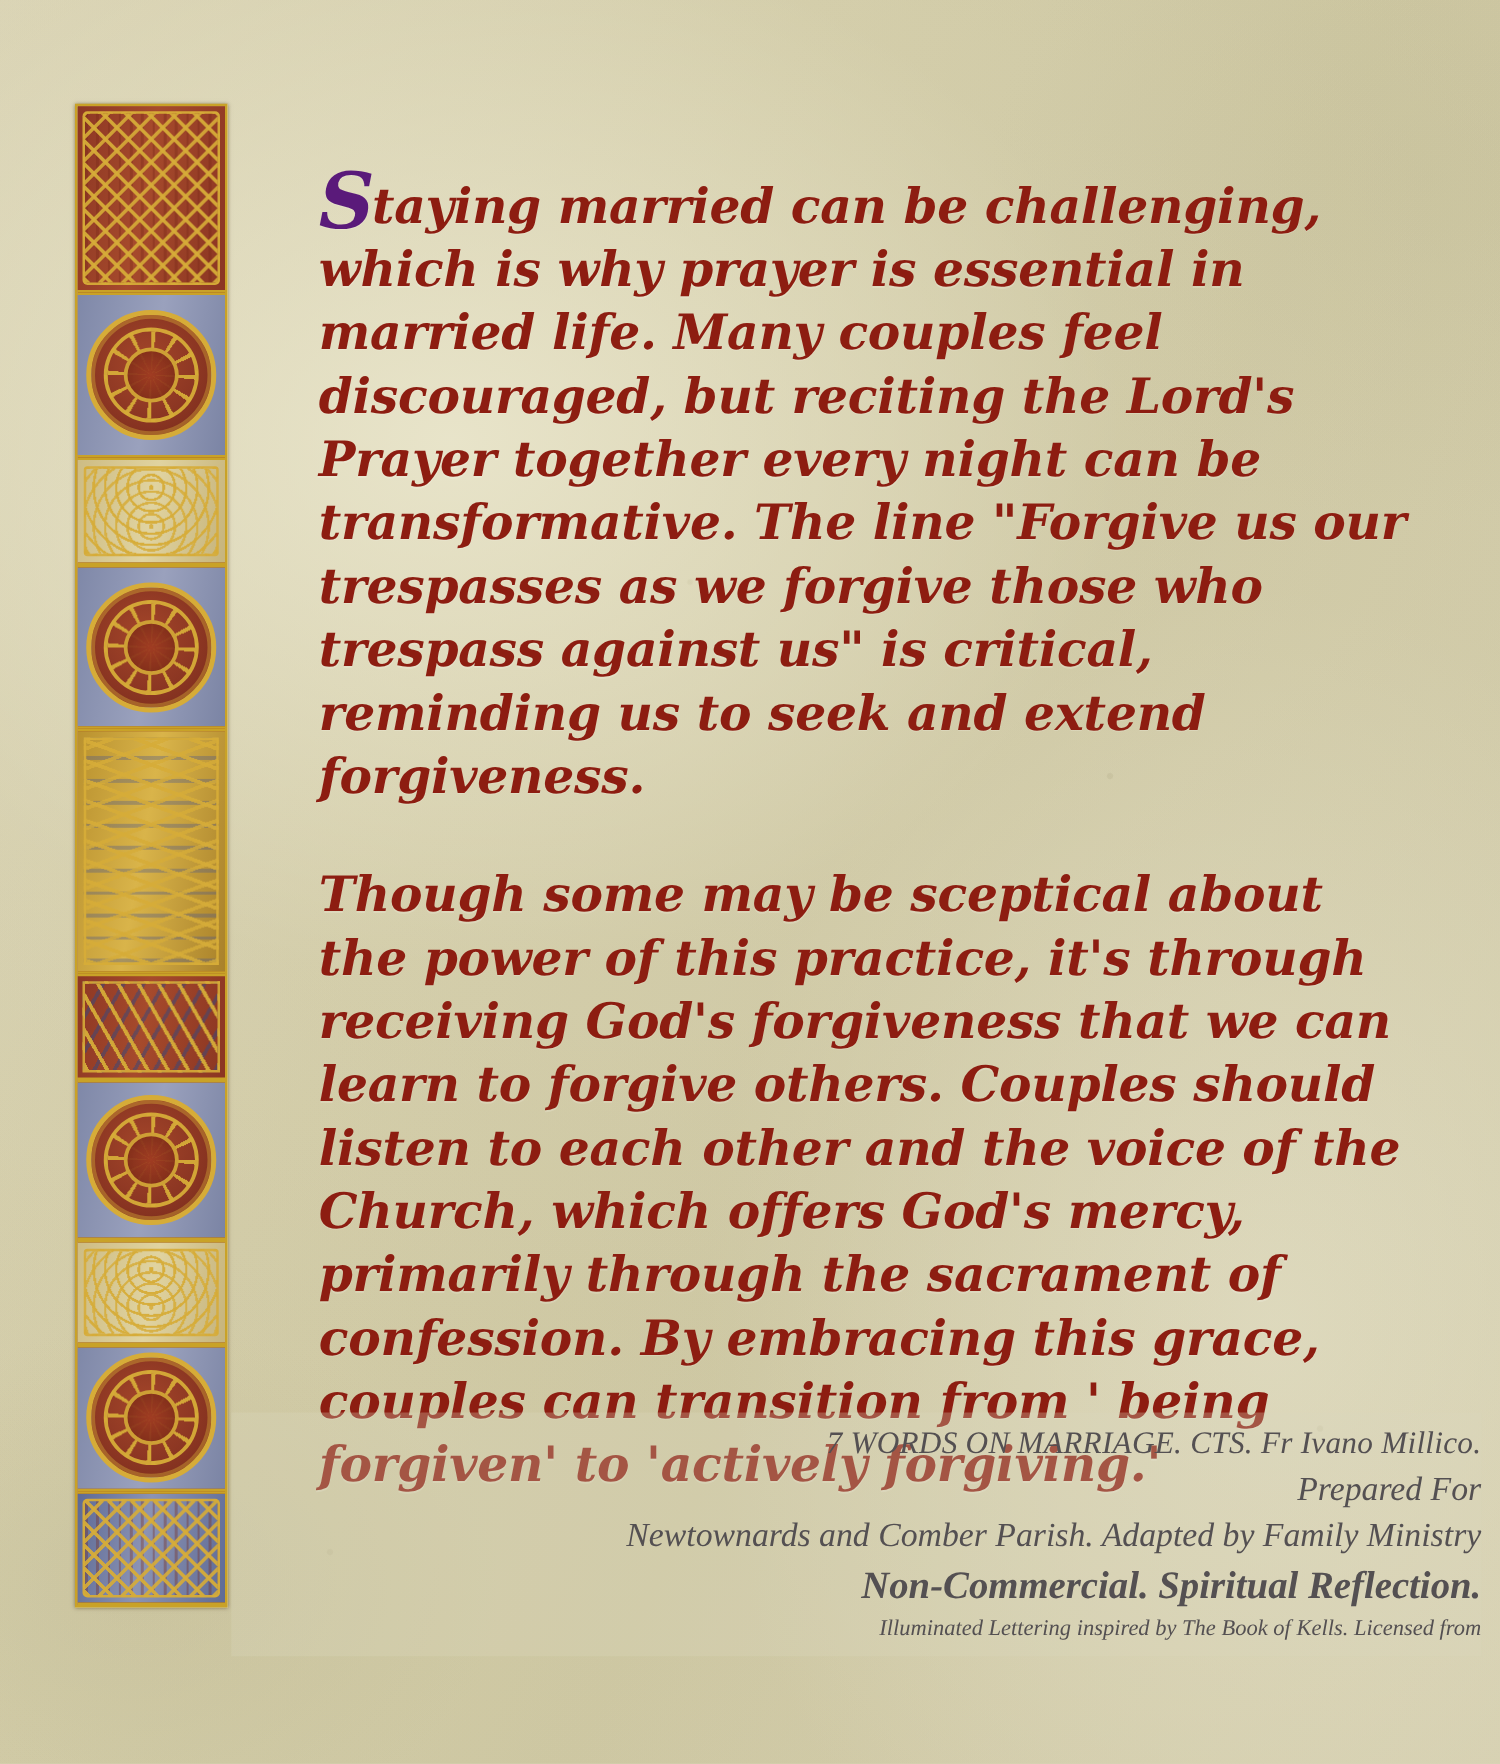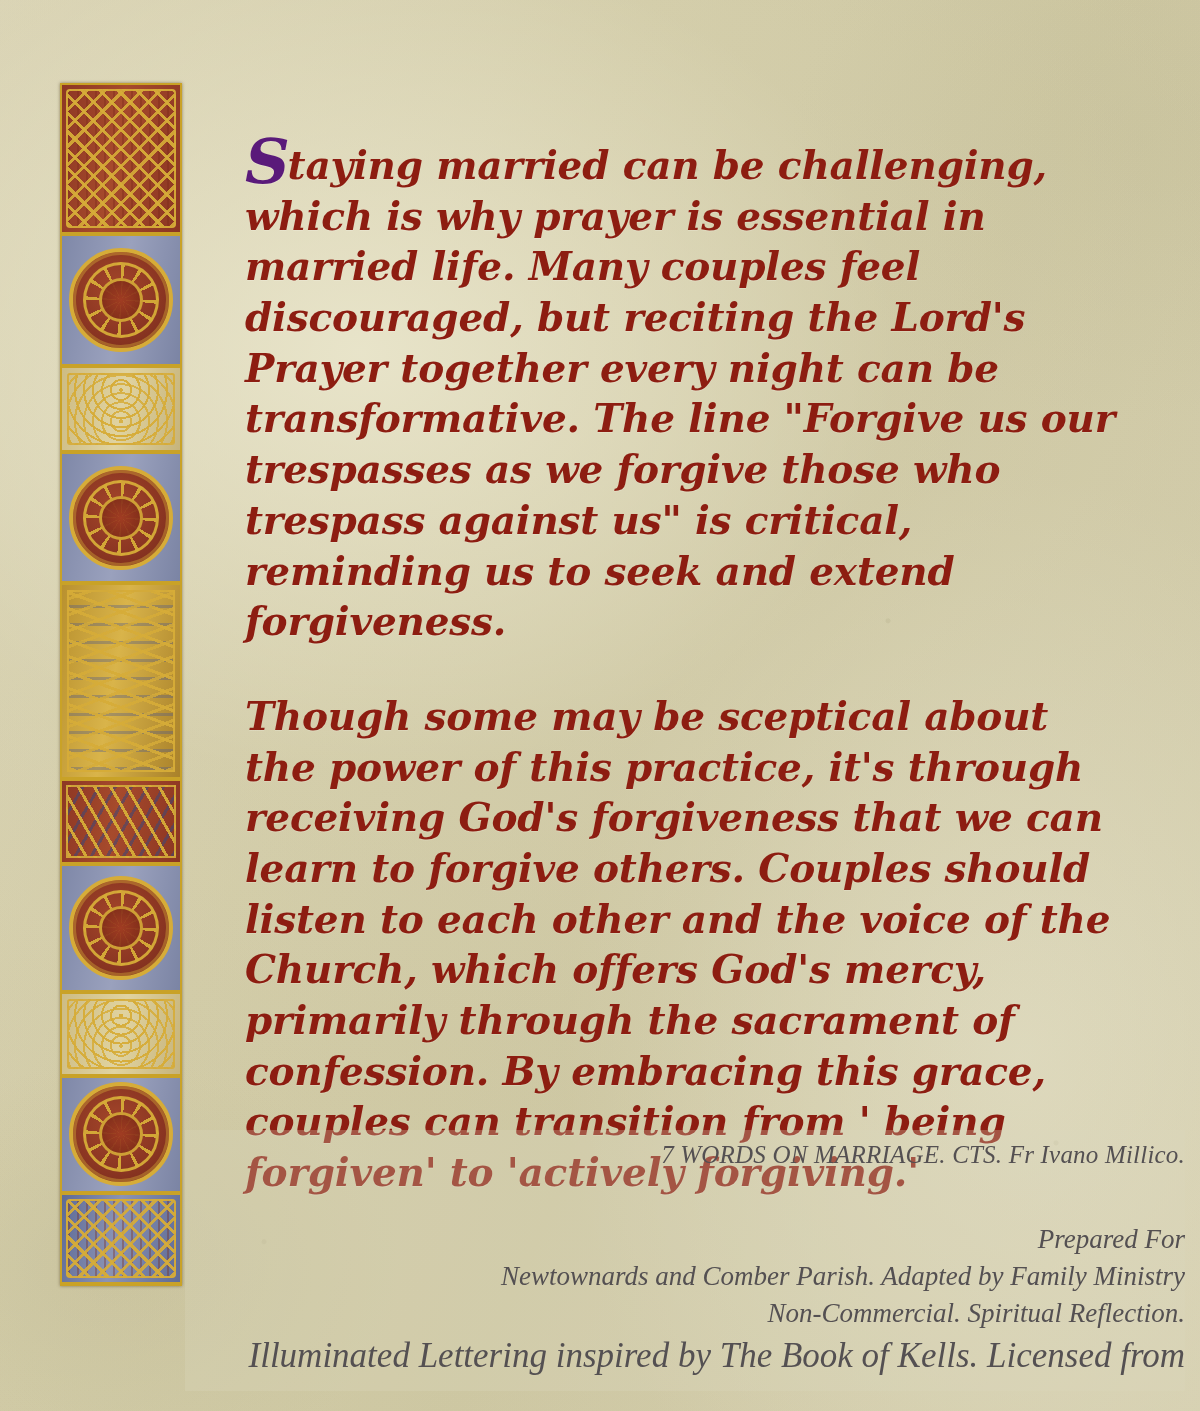--- a/index.html
+++ b/index.html
@@ -149,21 +149,21 @@
     background-image:
       repeating-linear-gradient(20deg, rgba(214,172,56,0.9) 0 3px, rgba(0,0,0,0) 3px 15px),
       repeating-linear-gradient(-20deg, rgba(214,172,56,0.8) 0 3px, rgba(0,0,0,0) 3px 15px),
       repeating-linear-gradient(0deg, rgba(72,84,140,0.35) 0 3px, rgba(0,0,0,0) 3px 18px);
     pointer-events: none;
   }
 
   
   .content {
     position: absolute;
-    left: 245px;
+    left: 255px;
     top: 140px;
     width: 880px;
   }
   .body-text {
     color: #8d1d11;
     font-family: "DejaVu Serif", serif;
     font-style: italic;
     font-weight: 700;
     font-size: 39px;
     line-height: 1.30;
@@ -191,24 +191,24 @@
     text-align: right;
     color: #545052;
     font-family: "Liberation Serif", serif;
     font-style: italic;
     font-size: 27px;
     line-height: 1.38;
     background: rgba(220,216,190,0.30);
     padding: 8px 0 10px 0;
   }
   .credits .line-1 { font-size: 25px; letter-spacing: 0.2px; }
-  .credits .line-2 { font-size: 27px; margin-top: 48px; }
+  .credits .line-2 { font-size: 27px; }
   .credits .line-3 { font-size: 27px; }
-  .credits .line-4 { font-size: 27px; }
-  .credits .line-5 { font-size: 35px; }
+  .credits .line-4 { font-size: 31px; font-weight: bold; }
+  .credits .line-5 { font-size: 18px; }
   .credits .line-6 { font-size: 27px; }
 </style>
 </head>
 <body>
 
 <div class="page">
 
   <div class="border-strip">
     <div class="knot-panel knot-weave bg-red" style="height:150px"></div>
     <div class="knot-panel knot-circle bg-slate" style="height:132px">

